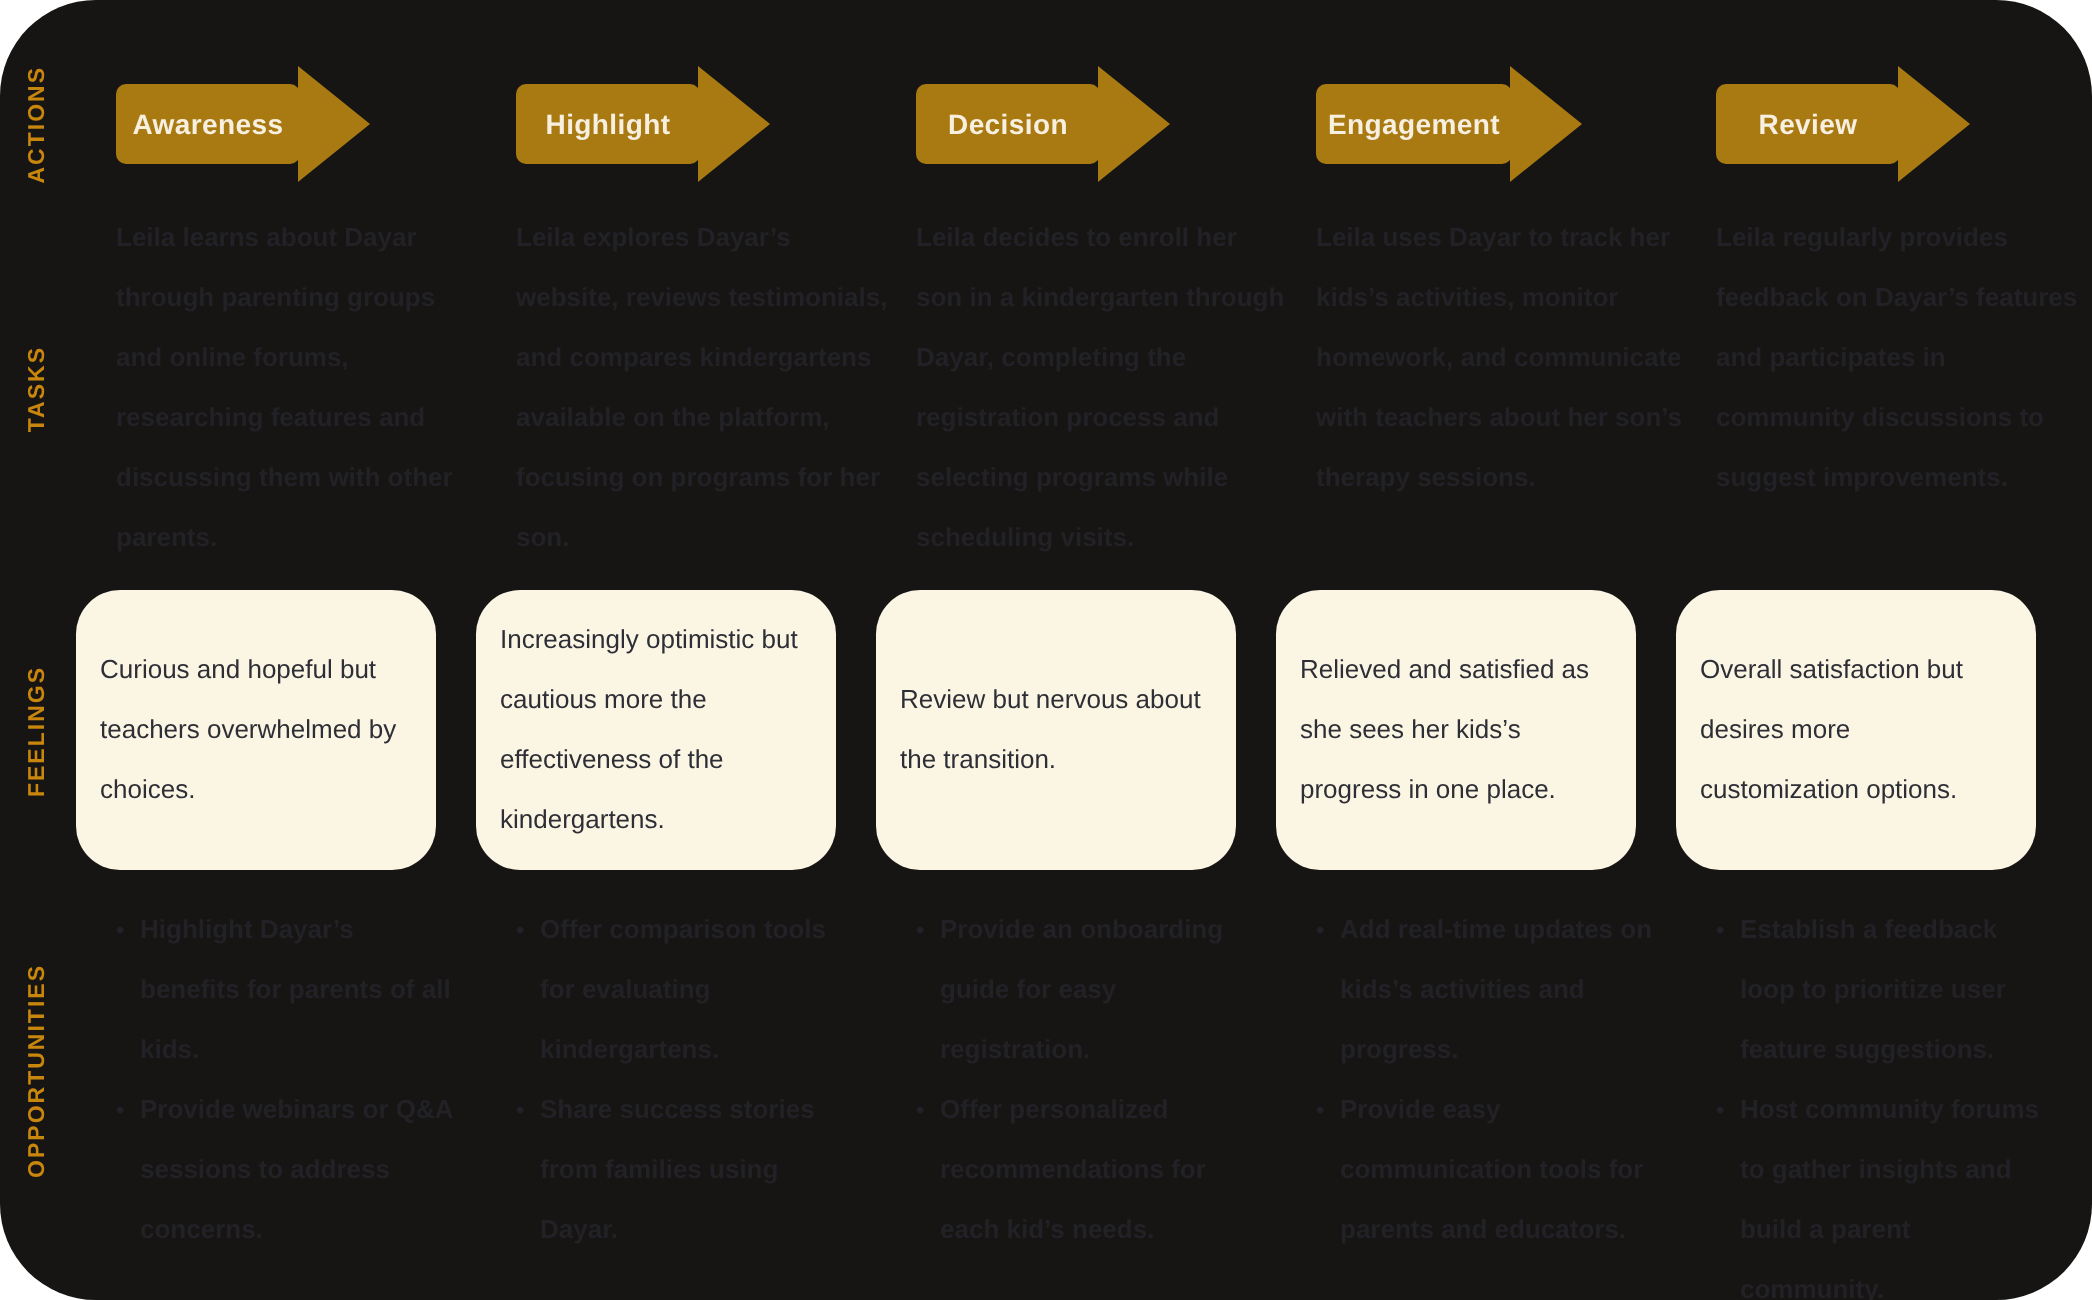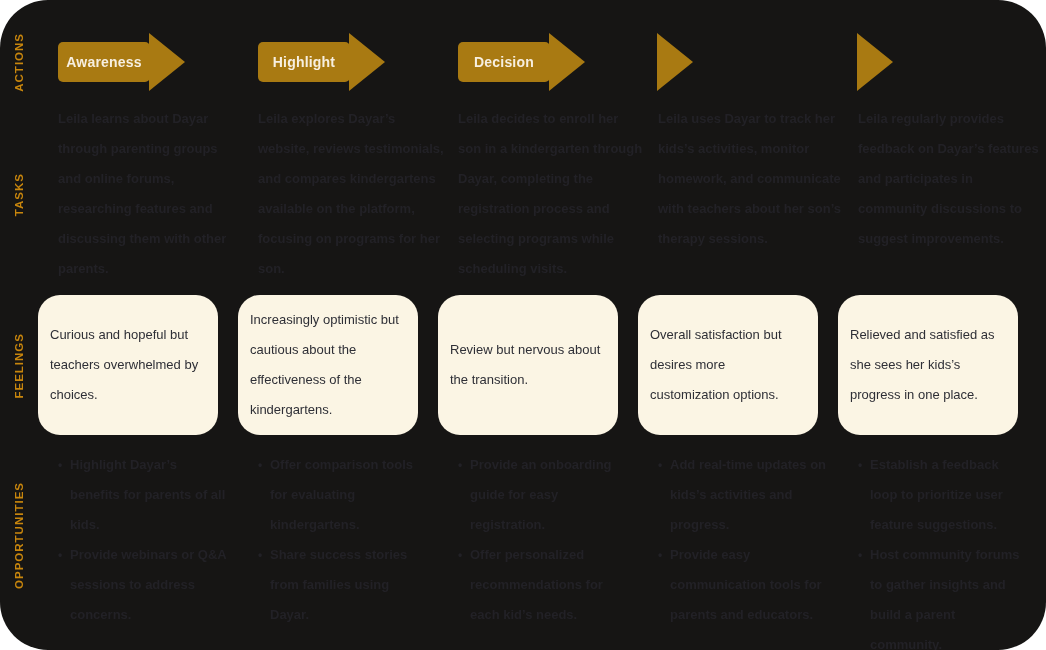--- a/index.html
+++ b/index.html
@@ -123,25 +123,27 @@
     </div>
   </div>
   <div class="cell actions-cell">
     <div class="arrow">
       <div class="arrow-body">Decision</div>
       <div class="arrow-head"></div>
     </div>
   </div>
   <div class="cell actions-cell">
     <div class="arrow">
-      <div class="arrow-head"></div>
-    </div>
-  </div>
-  <div class="cell actions-cell">
-    <div class="arrow">
+      <div class="arrow-body">Engagement</div>
+      <div class="arrow-head"></div>
+    </div>
+  </div>
+  <div class="cell actions-cell">
+    <div class="arrow">
+      <div class="arrow-body">Review</div>
       <div class="arrow-head"></div>
     </div>
   </div>
 
   <div class="rowlabel">
     <span>TASKS</span>
   </div>
   <div class="cell tasks-cell">
     <p>Leila learns about Dayar through parenting groups and online forums, researching features and discussing them with other parents.</p>
   </div>
@@ -161,36 +163,36 @@
   <div class="rowlabel">
     <span>FEELINGS</span>
   </div>
   <div class="cell feel-cell">
     <div class="card">
       <span>Curious and hopeful but teachers overwhelmed by choices.</span>
     </div>
   </div>
   <div class="cell feel-cell">
     <div class="card">
-      <span>Increasingly optimistic but cautious about the effectiveness of the kindergartens.</span>
+      <span>Increasingly optimistic but cautious more the effectiveness of the kindergartens.</span>
     </div>
   </div>
   <div class="cell feel-cell">
     <div class="card">
       <span>Review but nervous about the transition.</span>
     </div>
   </div>
   <div class="cell feel-cell">
     <div class="card">
+      <span>Relieved and satisfied as she sees her kids’s progress in one place.</span>
+    </div>
+  </div>
+  <div class="cell feel-cell">
+    <div class="card">
       <span>Overall satisfaction but desires more customization options.</span>
-    </div>
-  </div>
-  <div class="cell feel-cell">
-    <div class="card">
-      <span>Relieved and satisfied as she sees her kids’s progress in one place.</span>
     </div>
   </div>
 
   <div class="rowlabel r-opps">
     <span>OPPORTUNITIES</span>
   </div>
   <div class="cell opps-cell">
     <ul>
       <li>Highlight Dayar’s benefits for parents of all kids.</li>
       <li>Provide webinars or Q&amp;A sessions to address concerns.</li>

